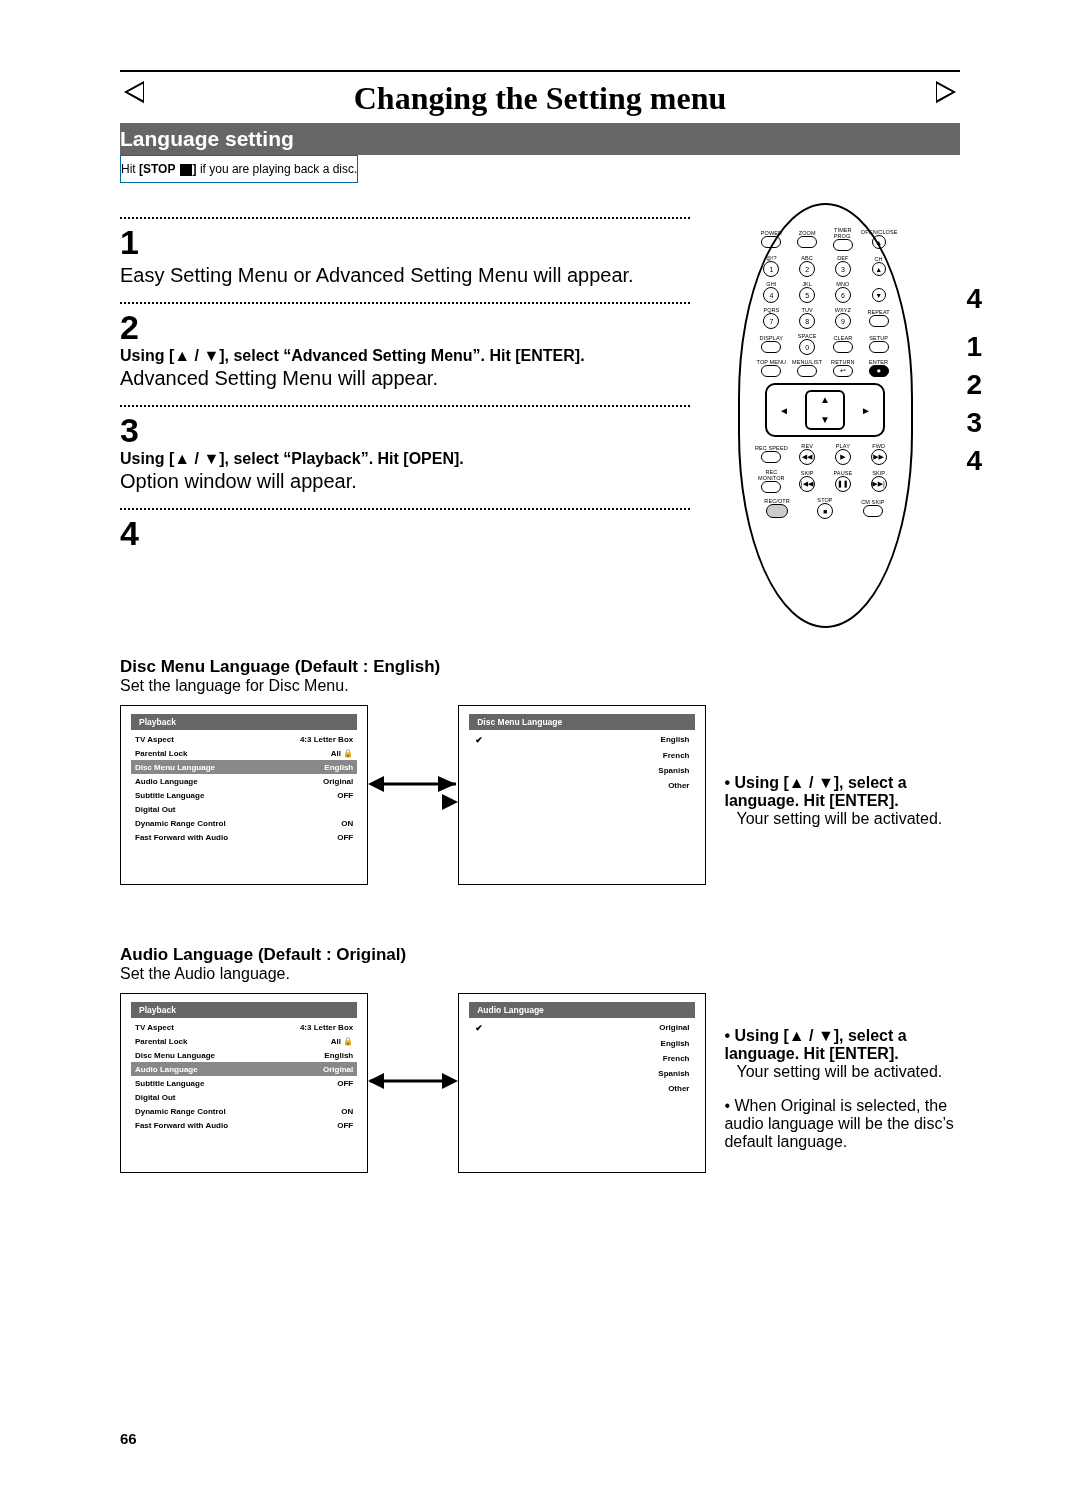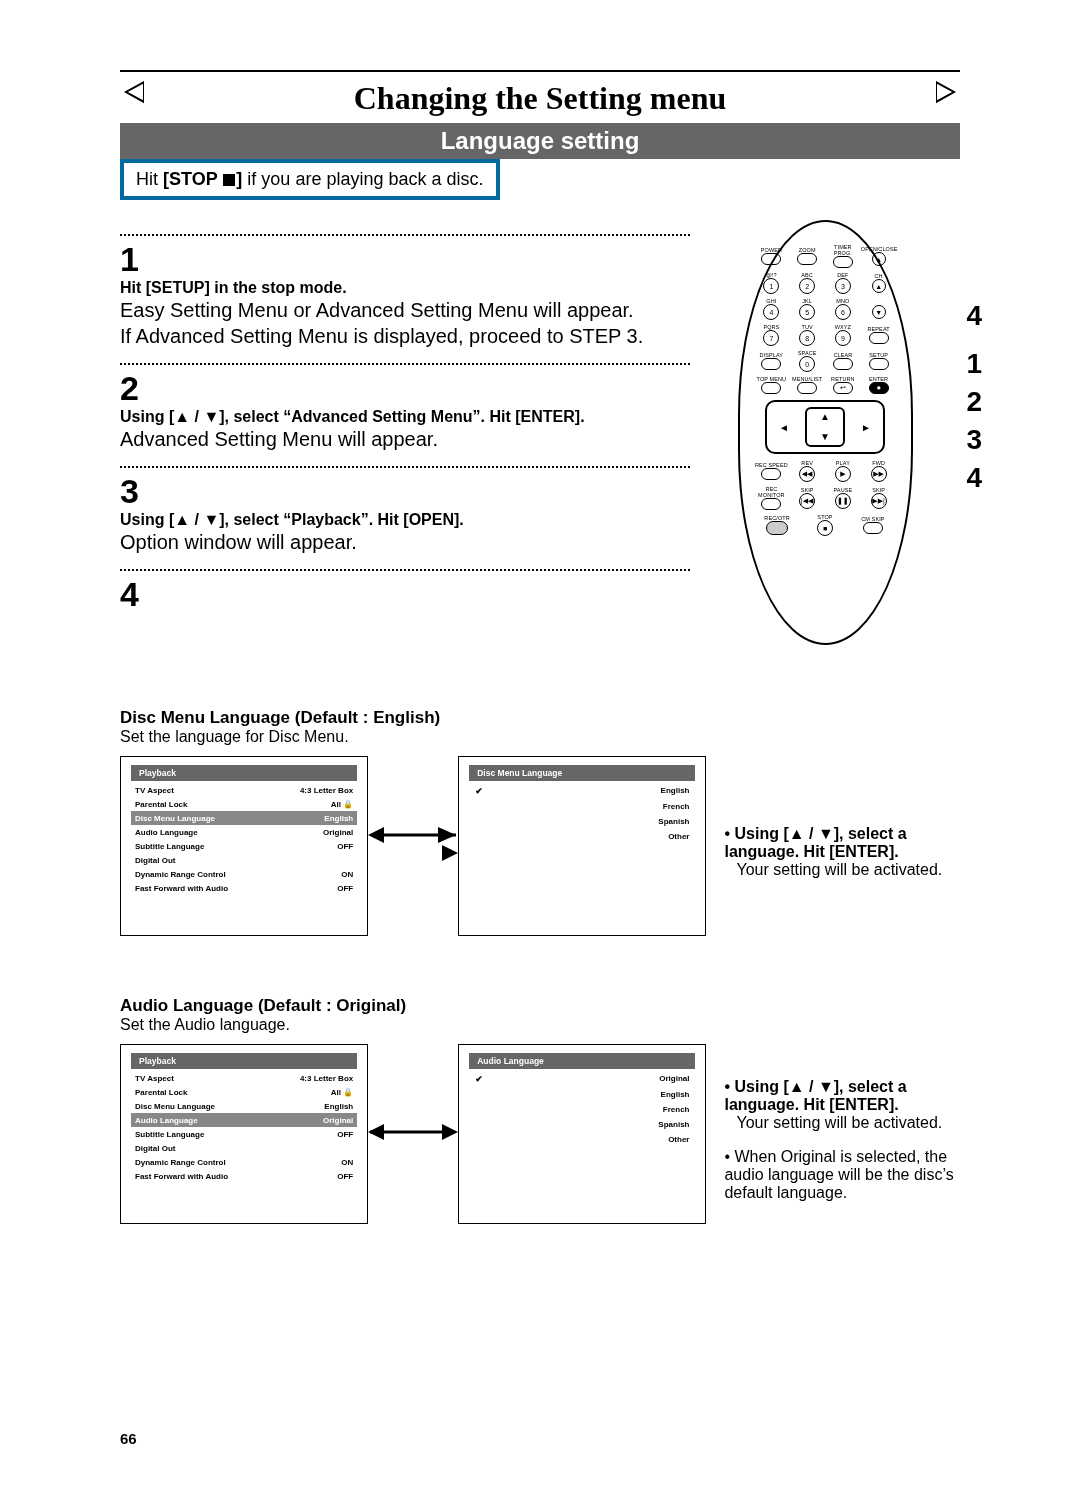--- a/index.html
+++ b/index.html
@@ -29,30 +29,29 @@
   .title-text {
     flex: 1;
     text-align: center;
     font-size: 32px;
     font-weight: bold;
     font-family: Georgia, serif;
   }
   .banner {
     background: #666;
     color: #fff;
-    font-size: 24px;
+    font-size: 21px;
     font-weight: bold;
-    text-align: center;
     padding: 4px 0;
     margin-top: 6px;
   }
   .hit-stop {
-    border: 4px solid #0369a1;
-    padding: 6px 12px;
-    font-size: 18px;
+    border: 1px solid #0369a1;
+    padding: 6px 0;
+    font-size: 12px;
     display: inline-block;
     margin-top: 0;
   }
   .stop-icon {
     display: inline-block;
     width: 12px; height: 12px;
     background: #000;
     vertical-align: middle;
     margin: 0 1px;
   }
@@ -108,21 +107,21 @@
   }
   .dpad .side { position:absolute; font-size:10px; width:18px;height:18px;border:0;display:flex;align-items:center;justify-content:center;}
   .dpad .left { left:8px; }
   .dpad .right { right:8px; }
 
   .callouts { position: absolute; right: -22px; top: 64px; font-size: 28px; font-weight: bold; }
   .callouts div { height: 32px; line-height: 1; margin-bottom: 0px;}
   .callouts.main { top: 115px; right: -22px; }
   .callouts.main div { height: 38px; }
 
-  .section-head { font-weight: bold; font-size: 17px; margin-top: 63px; }
+  .section-head { font-weight: bold; font-size: 17px; margin-top: 29px; }
   .section-sub { font-size: 16px; }
 
   .triple-row { display:flex; align-items:center; margin-top:10px; gap:0;}
   .menu-box {
     width: 255px; height: 180px;
     border: 1px solid #000;
     background: #fff;
     position: relative;
     font-size: 8px;
   }
@@ -166,23 +165,21 @@
   <div class="banner">Language setting</div>
 
   <div class="hit-stop">
     <span>Hit </span><b><span>[STOP </span><span class="stop-icon"></span><span>] </span></b><span>if you are playing back a disc.</span>
   </div>
 
   <div class="content-flex">
     <div class="steps-col">
       <div class="dotted"></div>
       <div class="step-num">1</div>
-      <div class="step-head">Hit [SETUP] in the stop mode.</div>
       <div class="step-body">Easy Setting Menu or Advanced Setting Menu will appear.</div>
-      <div class="step-body">If Advanced Setting Menu is displayed, proceed to STEP 3.</div>
 
       <div class="dotted"></div>
       <div class="step-num">2</div>
       <div class="step-head">Using [▲ / ▼], select “Advanced Setting Menu”. Hit [ENTER].</div>
       <div class="step-body">Advanced Setting Menu will appear.</div>
 
       <div class="dotted"></div>
       <div class="step-num">3</div>
       <div class="step-head">Using [▲ / ▼], select “Playback”. Hit [OPEN].</div>
       <div class="step-body">Option window will appear.</div>

